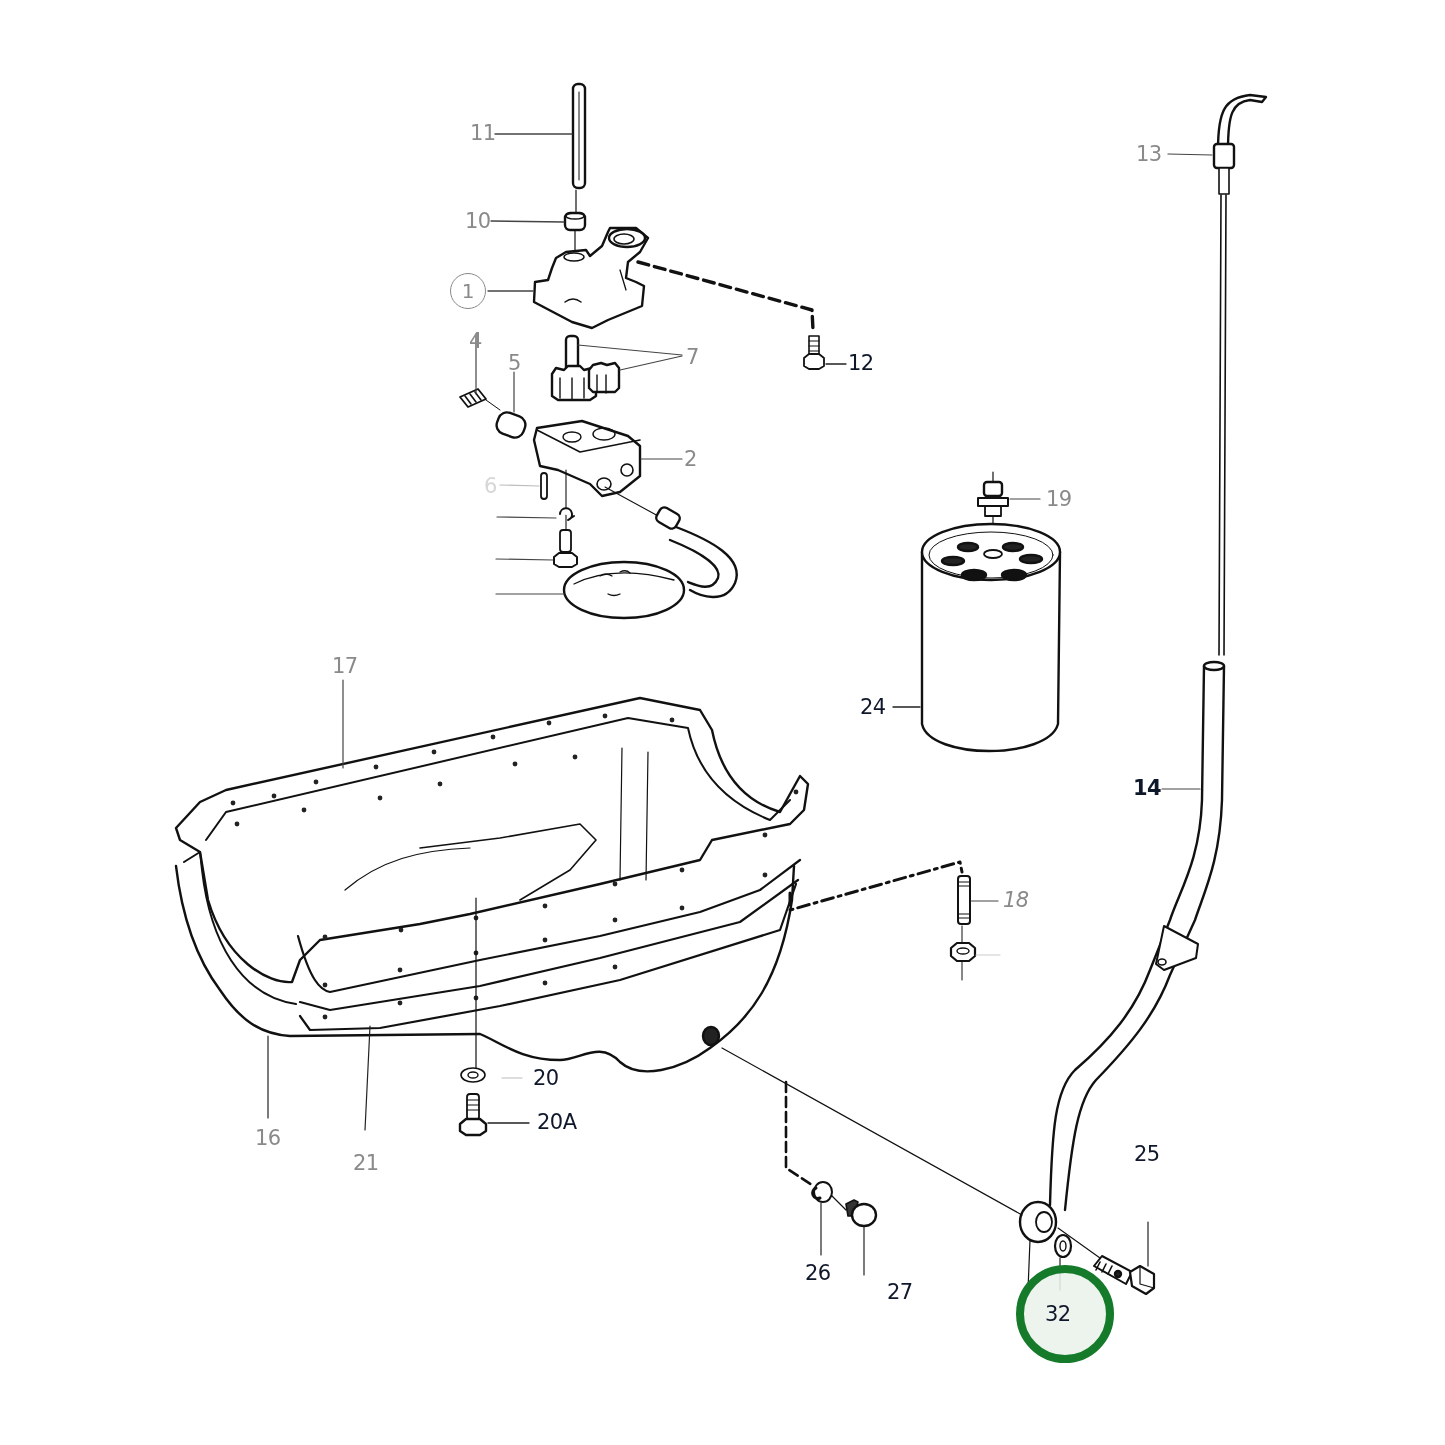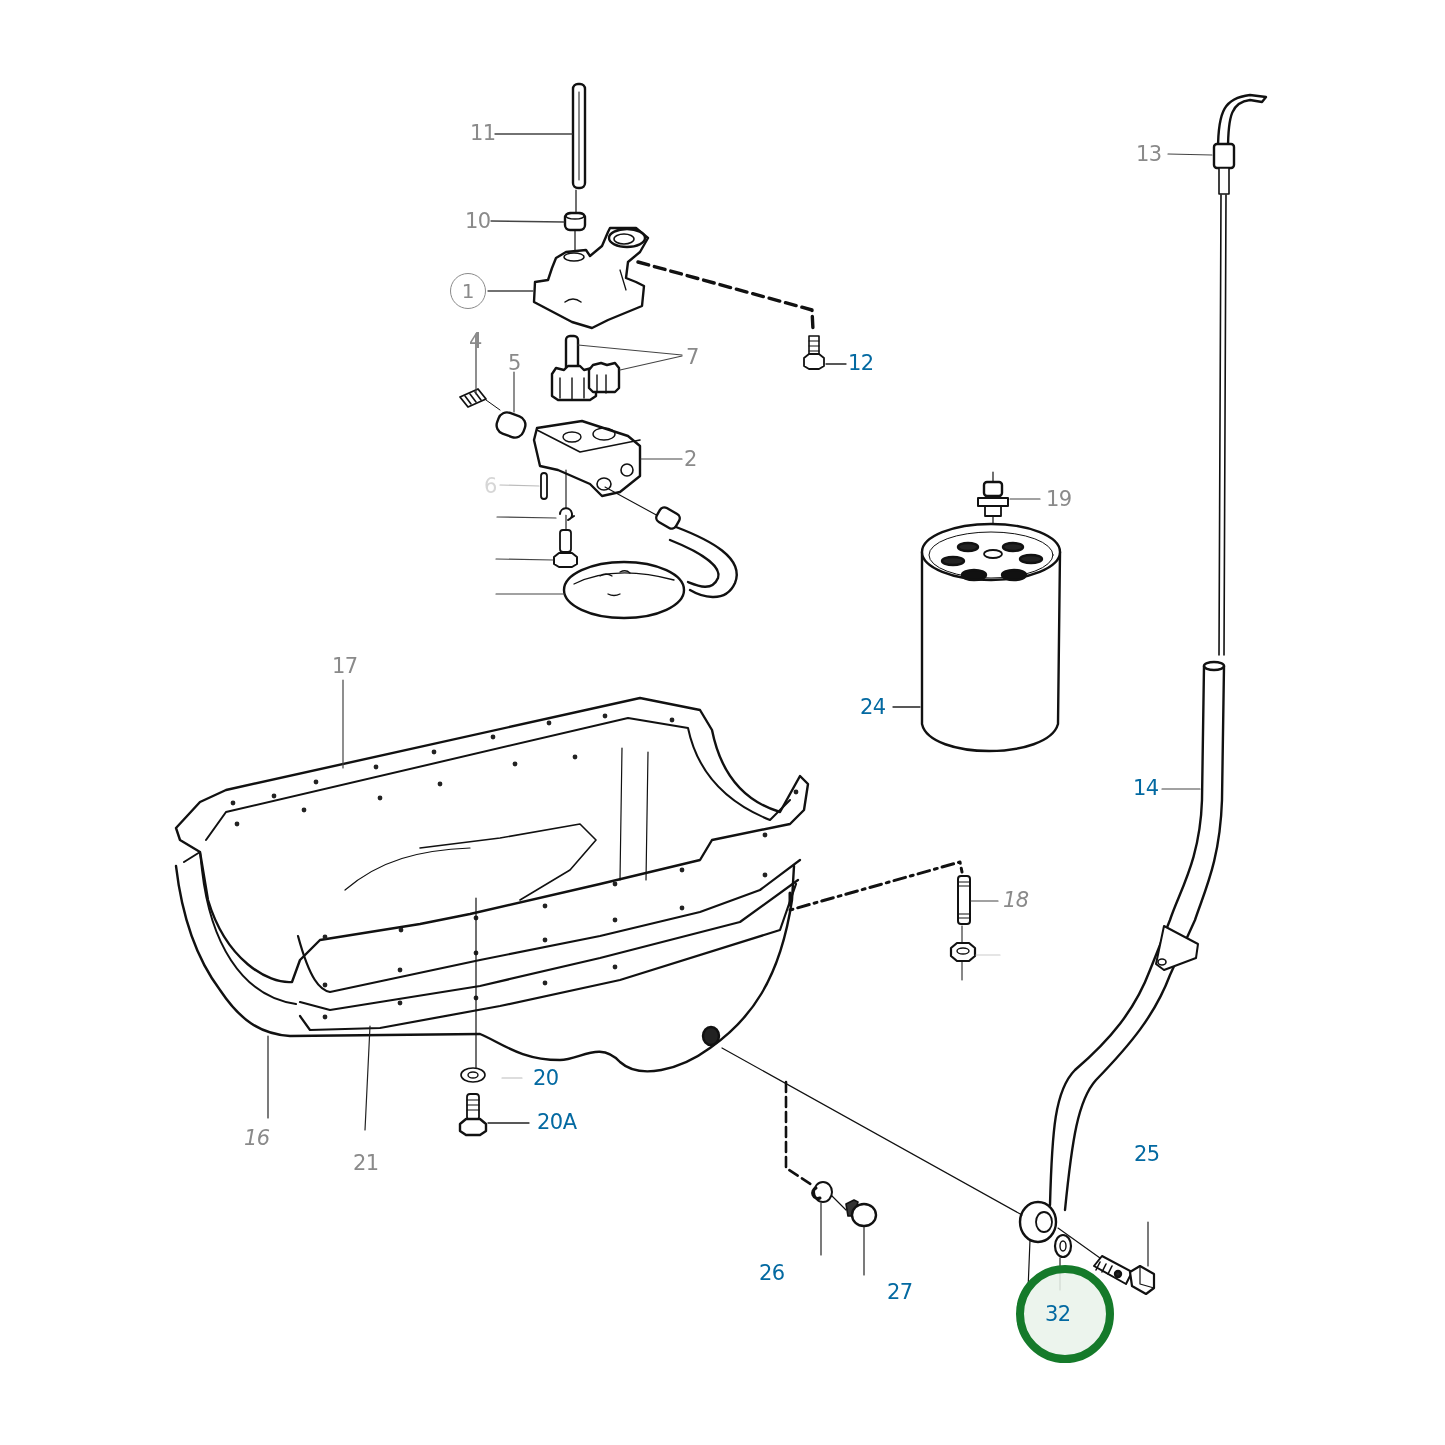--- a/index.html
+++ b/index.html
@@ -1,21 +1,21 @@
 <!DOCTYPE html>
 <html><head>
   <meta charset="utf-8">
   <style>
     html, body { margin: 0; padding: 0; background: #ffffff; }
     body { width: 1445px; height: 1445px; position: relative; overflow: hidden;
            font-family: "DejaVu Sans", sans-serif; }
     #diagram { position: absolute; left: 0; top: 0; width: 1445px; height: 1445px; }
     .lbl { position: absolute; font-family: "DejaVu Sans", sans-serif; font-size: 21px;
            color: #8a8a8a; line-height: 1; white-space: nowrap; letter-spacing: -0.5px; }
-    .lbl.dark { color: #0369a1; }
+    .lbl.dark { color: #0f172a; }
     .lbl.faint { color: #d6d6d6; }
     .circled { position: absolute; width: 34px; height: 34px; border: 1.5px solid #8a8a8a;
                border-radius: 50%; display: flex; align-items: center; justify-content: center;
                font-size: 20px; color: #8a8a8a; font-family: "DejaVu Sans", sans-serif; }
     .highlight { position: absolute; border-radius: 50%; box-sizing: border-box; }
   </style>
 </head>
 <body>
 
 <svg id="diagram" viewBox="0 0 1445 1445" xmlns="http://www.w3.org/2000/svg" fill="none" stroke="#111" stroke-width="2.4" stroke-linecap="round" stroke-linejoin="round">
@@ -281,23 +281,23 @@
 </div>
 <div class="lbl dark" style="left:848px; top:353px;">12</div>
 <div class="lbl" style="left:686px; top:347px;">7</div>
 <div class="lbl" style="left:469px; top:331px;">4</div>
 <div class="lbl" style="left:508px; top:353px;">5</div>
 <div class="lbl" style="left:684px; top:449px;">2</div>
 <div class="lbl faint" style="left:484px; top:476px;">6</div>
 <div class="lbl" style="left:1136px; top:144px;">13</div>
 <div class="lbl" style="left:1046px; top:489px;">19</div>
 <div class="lbl dark" style="left:860px; top:697px;">24</div>
-<div class="lbl dark" style="left:1133px; top:778px;">14</div>
+<div class="lbl dark" style="left:1133px; top:778px;font-weight:bold;">14</div>
 <div class="lbl" style="left:332px; top:656px;">17</div>
 <div class="lbl" style="left:1003px; top:890px;font-style:italic;">18</div>
 <div class="lbl dark" style="left:533px; top:1068px;">20</div>
 <div class="lbl dark" style="left:537px; top:1112px;">20A</div>
-<div class="lbl" style="left:244px; top:1128px;font-style:italic;">16</div>
+<div class="lbl" style="left:255px; top:1128px;">16</div>
 <div class="lbl" style="left:353px; top:1141px;margin-top:12px;">21</div>
-<div class="lbl dark" style="left:759px; top:1263px;">26</div>
+<div class="lbl dark" style="left:805px; top:1263px;">26</div>
 <div class="lbl dark" style="left:850px; top:1282px;margin-left:37px;">27</div>
 <div class="lbl dark" style="left:1134px; top:1144px;">25</div>
 <div class="lbl dark" style="left:1045px; top:1304px;">32</div>
 
 </body></html>

